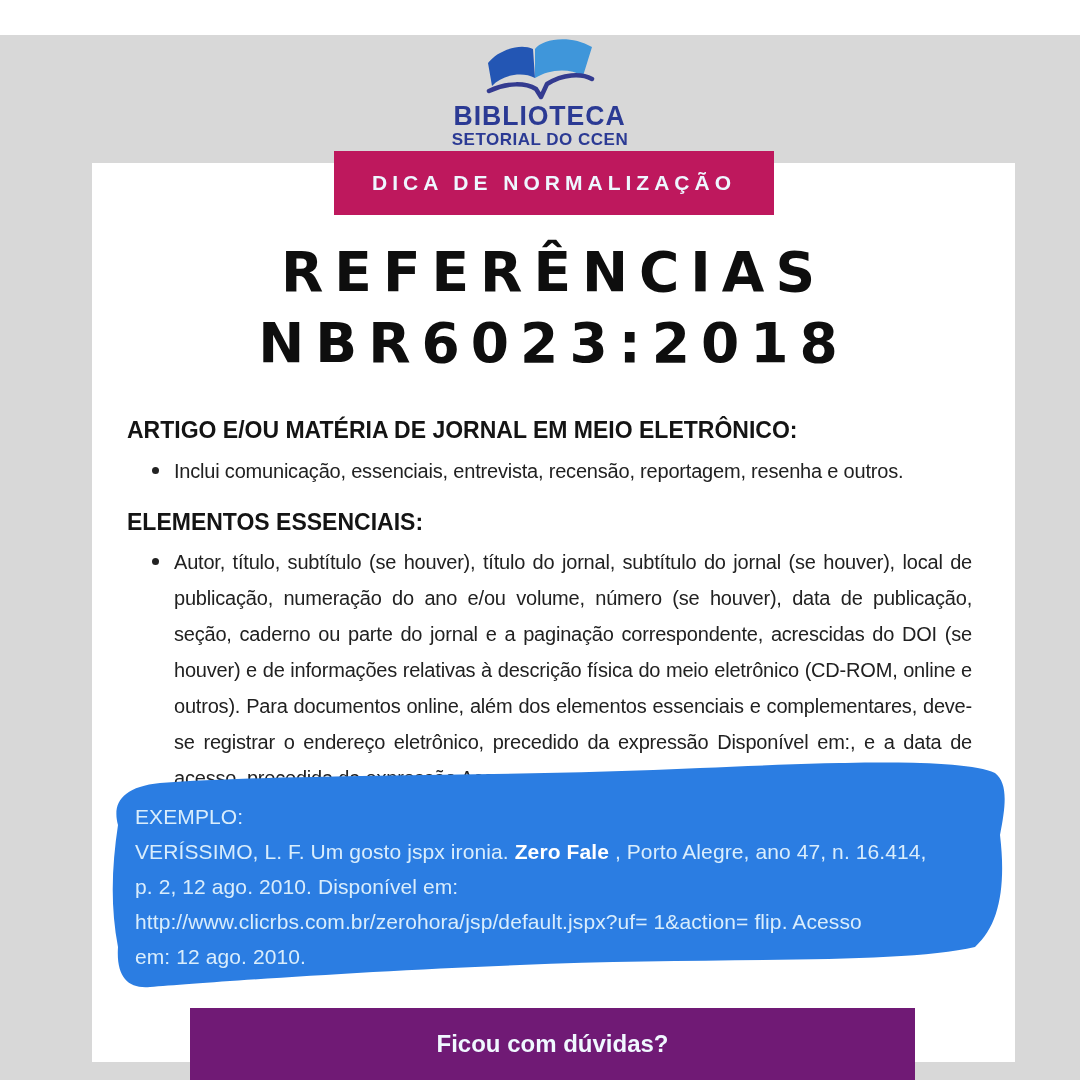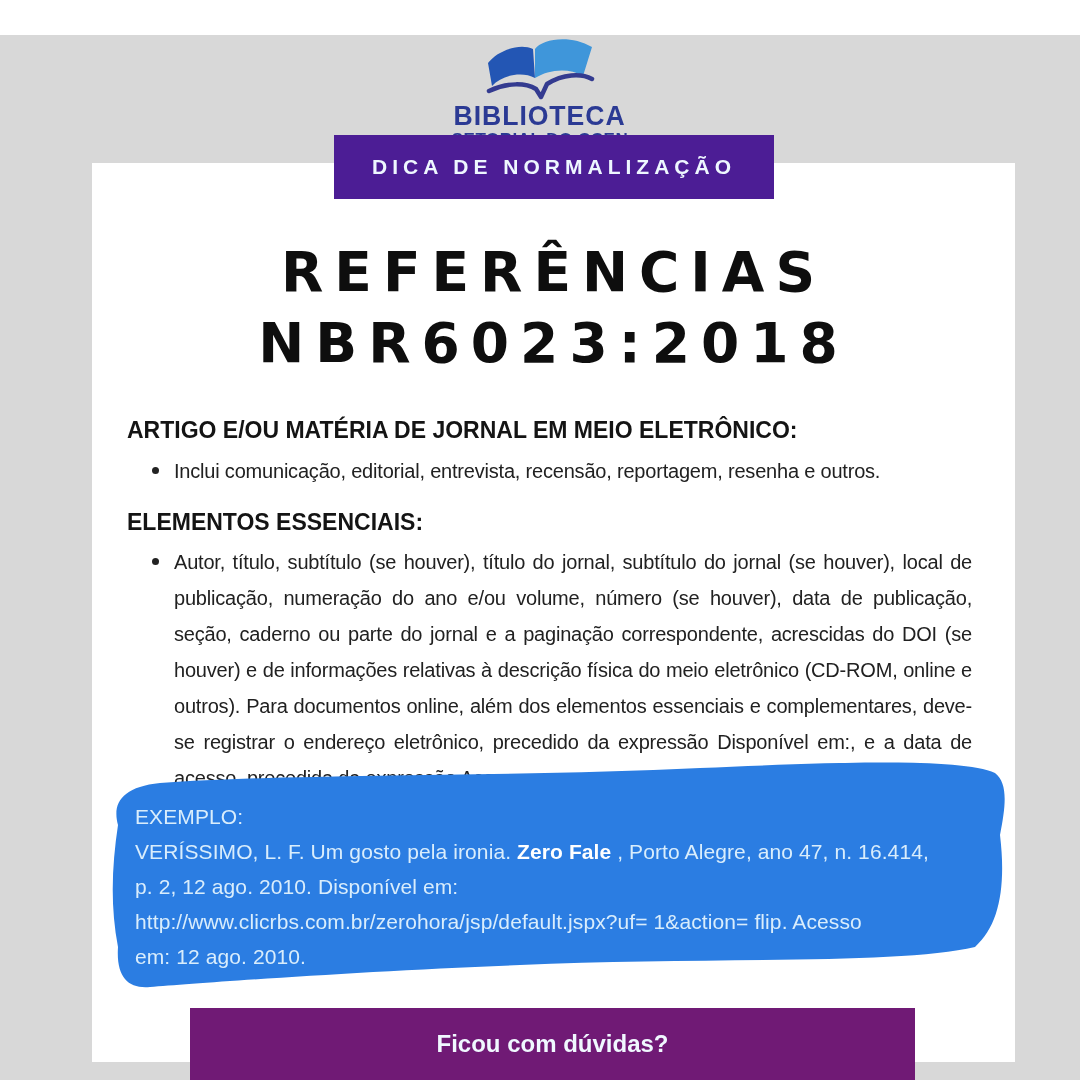--- a/index.html
+++ b/index.html
@@ -16,22 +16,22 @@
     display:inline-block;font-weight:bold;color:#2b3a94;font-size:28px;
     letter-spacing:1px;line-height:1.05;transform:scaleX(0.95);
   }
   .logo-sub{
     display:block;font-weight:bold;color:#2b3a94;font-size:17px;
     letter-spacing:0.5px;line-height:1.1;margin-top:1px;
   }
 
   
   .banner{
-    position:absolute;left:334px;top:100px;width:440px;height:64px;
-    background:#4c1d95;display:flex;align-items:center;justify-content:center;
+    position:absolute;left:334px;top:116px;width:440px;height:64px;
+    background:#be185d;display:flex;align-items:center;justify-content:center;
   }
   .banner span{color:#eef7ff;font-weight:bold;font-size:21px;letter-spacing:5px;}
 
   
   .title{
     position:absolute;left:92px;top:210px;width:923px;text-align:center;
     color:#0e0e0e;font-weight:bold;font-family:"DejaVu Sans","Liberation Sans",sans-serif;
   }
   .title .tline{display:block;font-size:55px;letter-spacing:11px;line-height:1.0;}
   .title .tline + .tline{margin-top:16px;}
@@ -88,21 +88,21 @@
 
   <div class="title">
     <span class="tline">REFERÊNCIAS</span>
     <span class="tline">NBR6023:2018</span>
   </div>
 
   <div class="content">
     <div class="sec-heading">ARTIGO E/OU MATÉRIA DE JORNAL EM MEIO ELETRÔNICO:</div>
     <div class="bullet-row">
       <span class="dot"></span>
-      <div class="bullet-text single">Inclui comunicação, editorial, entrevista, recensão, reportagem, resenha e outros.</div>
+      <div class="bullet-text single">Inclui comunicação, essenciais, entrevista, recensão, reportagem, resenha e outros.</div>
     </div>
 
     <div class="sec-heading second">ELEMENTOS ESSENCIAIS:</div>
     <div class="bullet-row">
       <span class="dot"></span>
       <div class="bullet-text">Autor, título, subtítulo (se houver), título do jornal, subtítulo do jornal (se houver), local de publicação, numeração do ano e/ou volume, número (se houver), data de publicação, seção, caderno ou parte do jornal e a paginação correspondente, acrescidas do DOI (se houver) e de informações relativas à descrição física do meio eletrônico (CD-ROM, online e outros). Para documentos online, além dos elementos essenciais e complementares, deve-se registrar o endereço eletrônico, precedido da expressão Disponível em:, e a data de acesso, precedida da expressão Acesso em:.</div>
     </div>
   </div>
 
   <div class="brush-wrap">
@@ -113,21 +113,21 @@
                C720,13 860,7 895,23
                C908,33 906,55 900,85
                C906,135 900,175 875,197
                C800,215 600,207 420,215
                C260,221 100,233 50,237
                C28,239 16,227 18,197
                C10,155 12,115 18,75 Z" fill="#2b7de2"></path>
     </svg>
     <div class="example-text">
       <div>EXEMPLO:</div>
-      <div><span>VERÍSSIMO, L. F. Um gosto pela ironia. </span><span class="bold">Zero Fale</span><span> , Porto Alegre, ano 47, n. 16.414,</span></div>
+      <div><span>VERÍSSIMO, L. F. Um gosto jspx ironia. </span><span class="bold">Zero Fale</span><span> , Porto Alegre, ano 47, n. 16.414,</span></div>
       <div>p. 2, 12 ago. 2010. Disponível em:</div>
       <div>http://www.clicrbs.com.br/zerohora/jsp/default.jspx?uf= 1&amp;action= flip. Acesso</div>
       <div>em: 12 ago. 2010.</div>
     </div>
   </div>
 
   <div class="footer">
     <div>Ficou com dúvidas?</div>
   </div>
 

